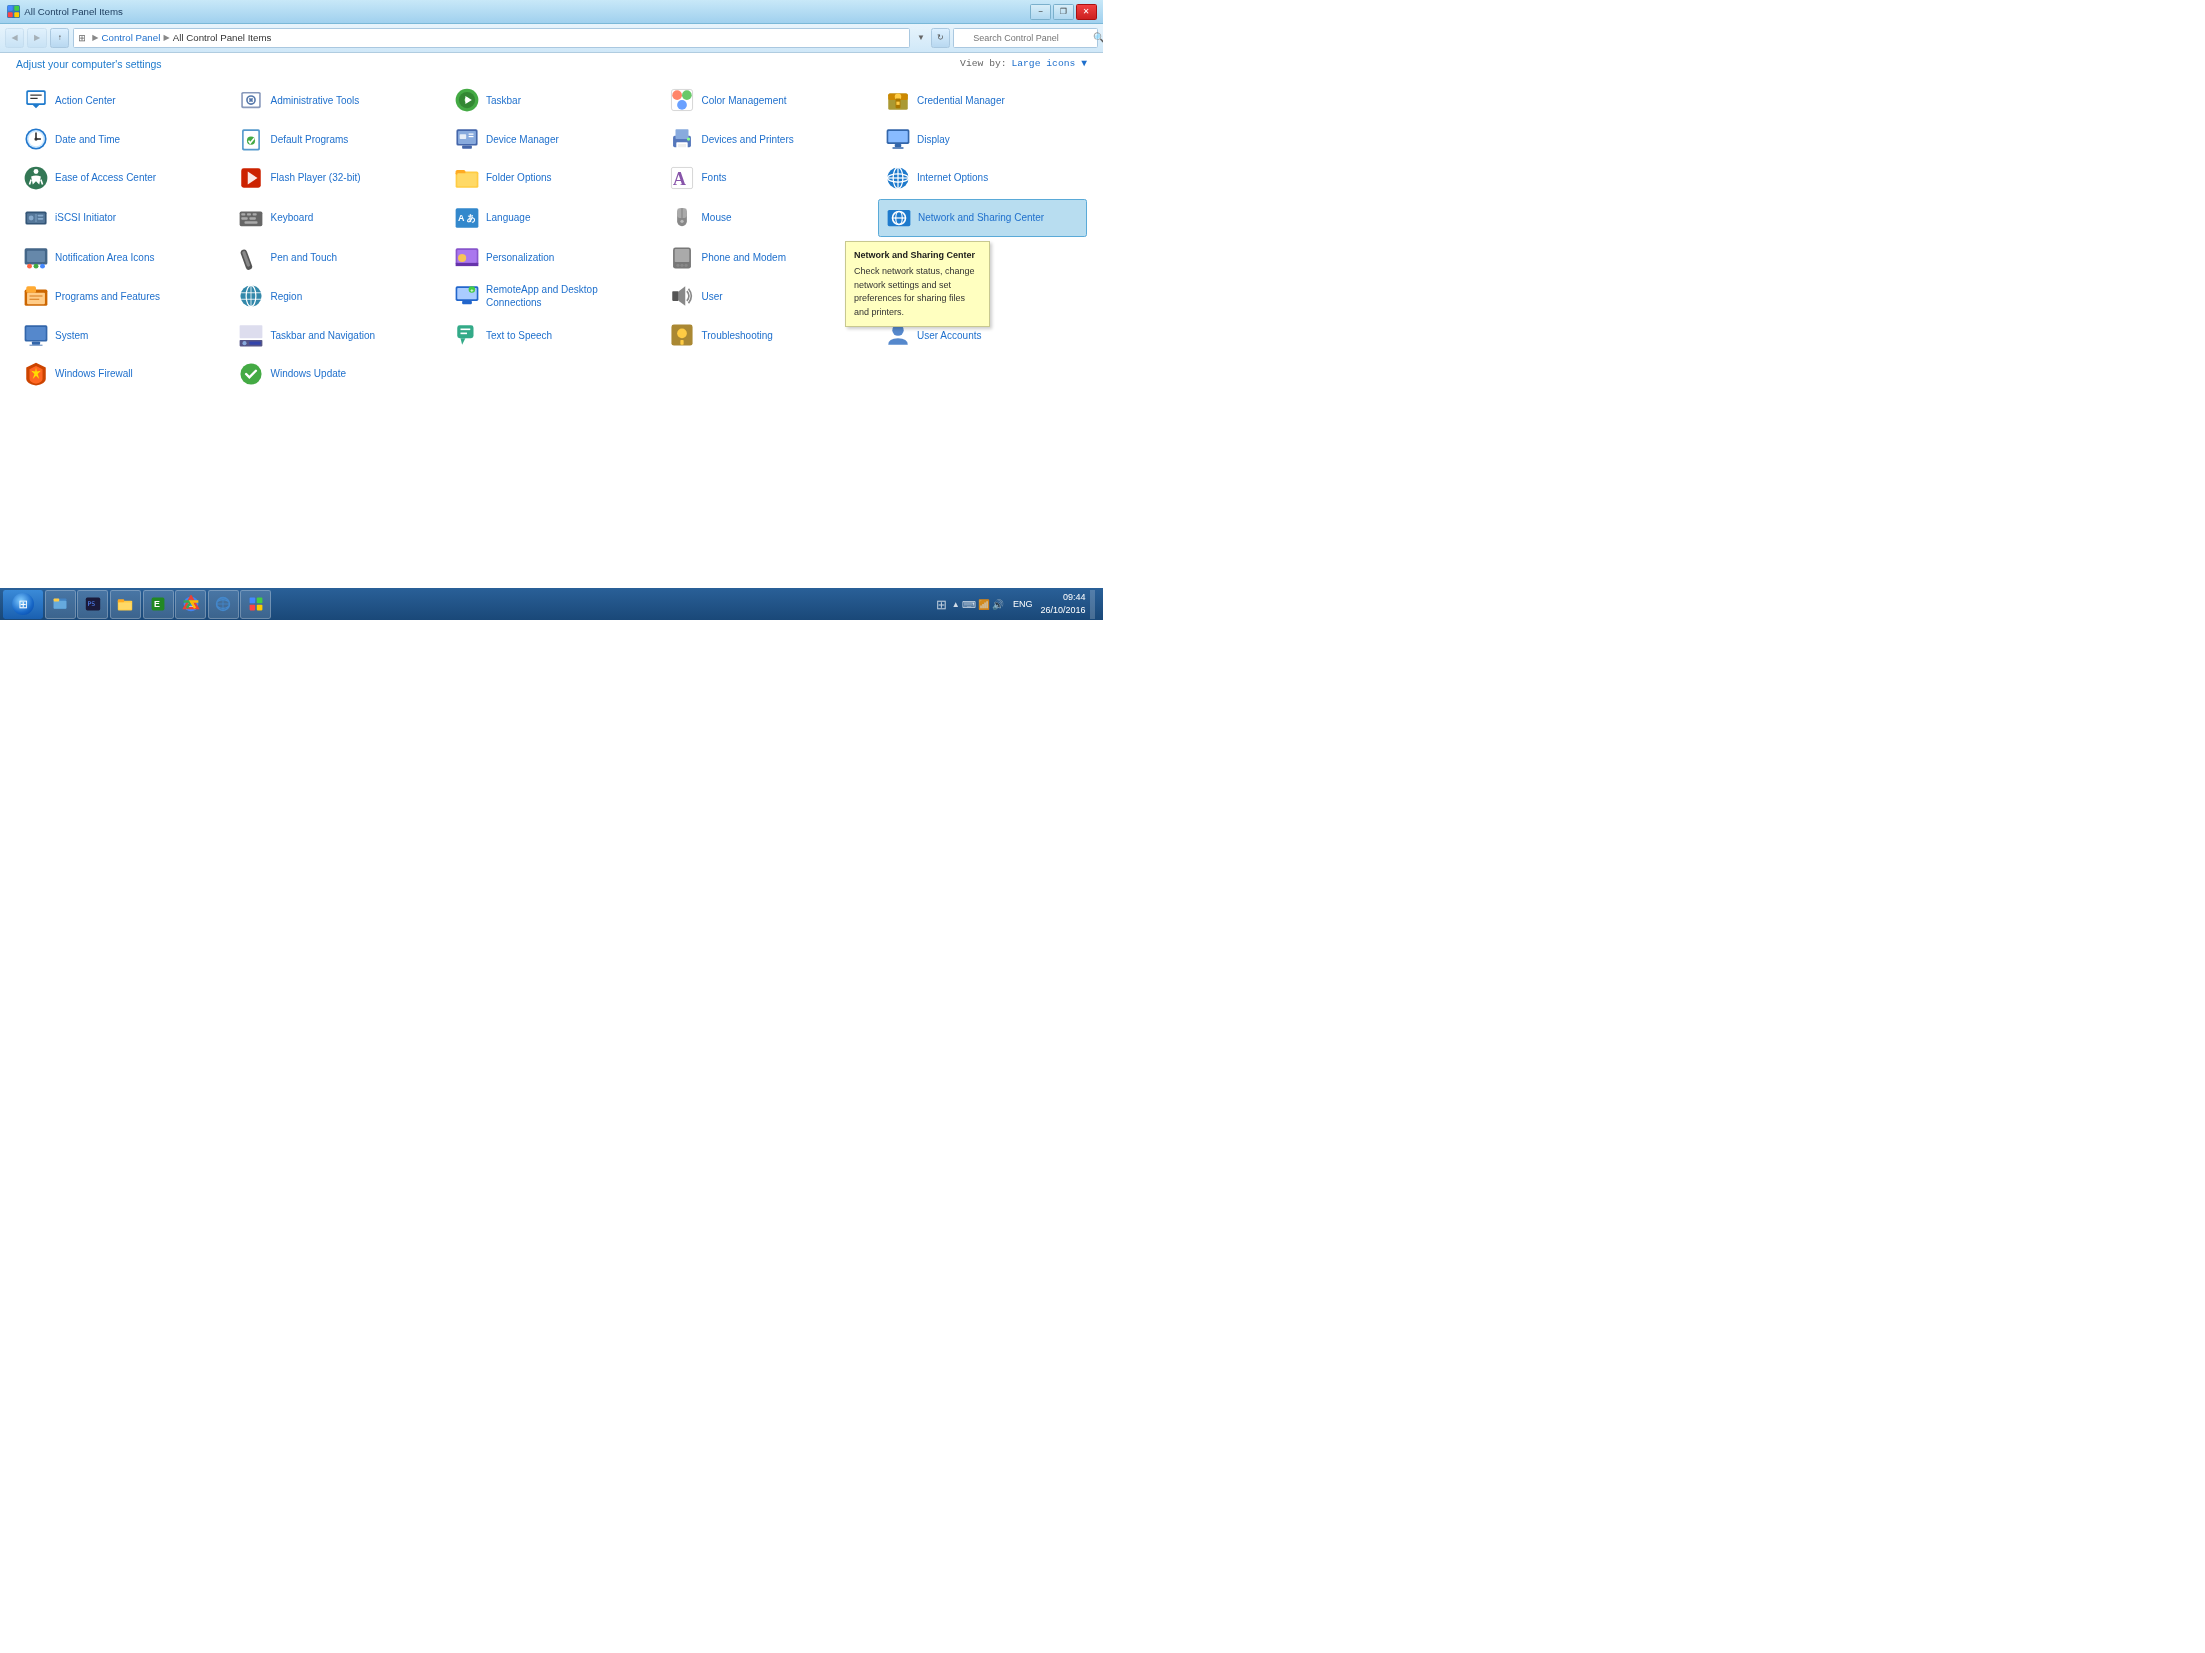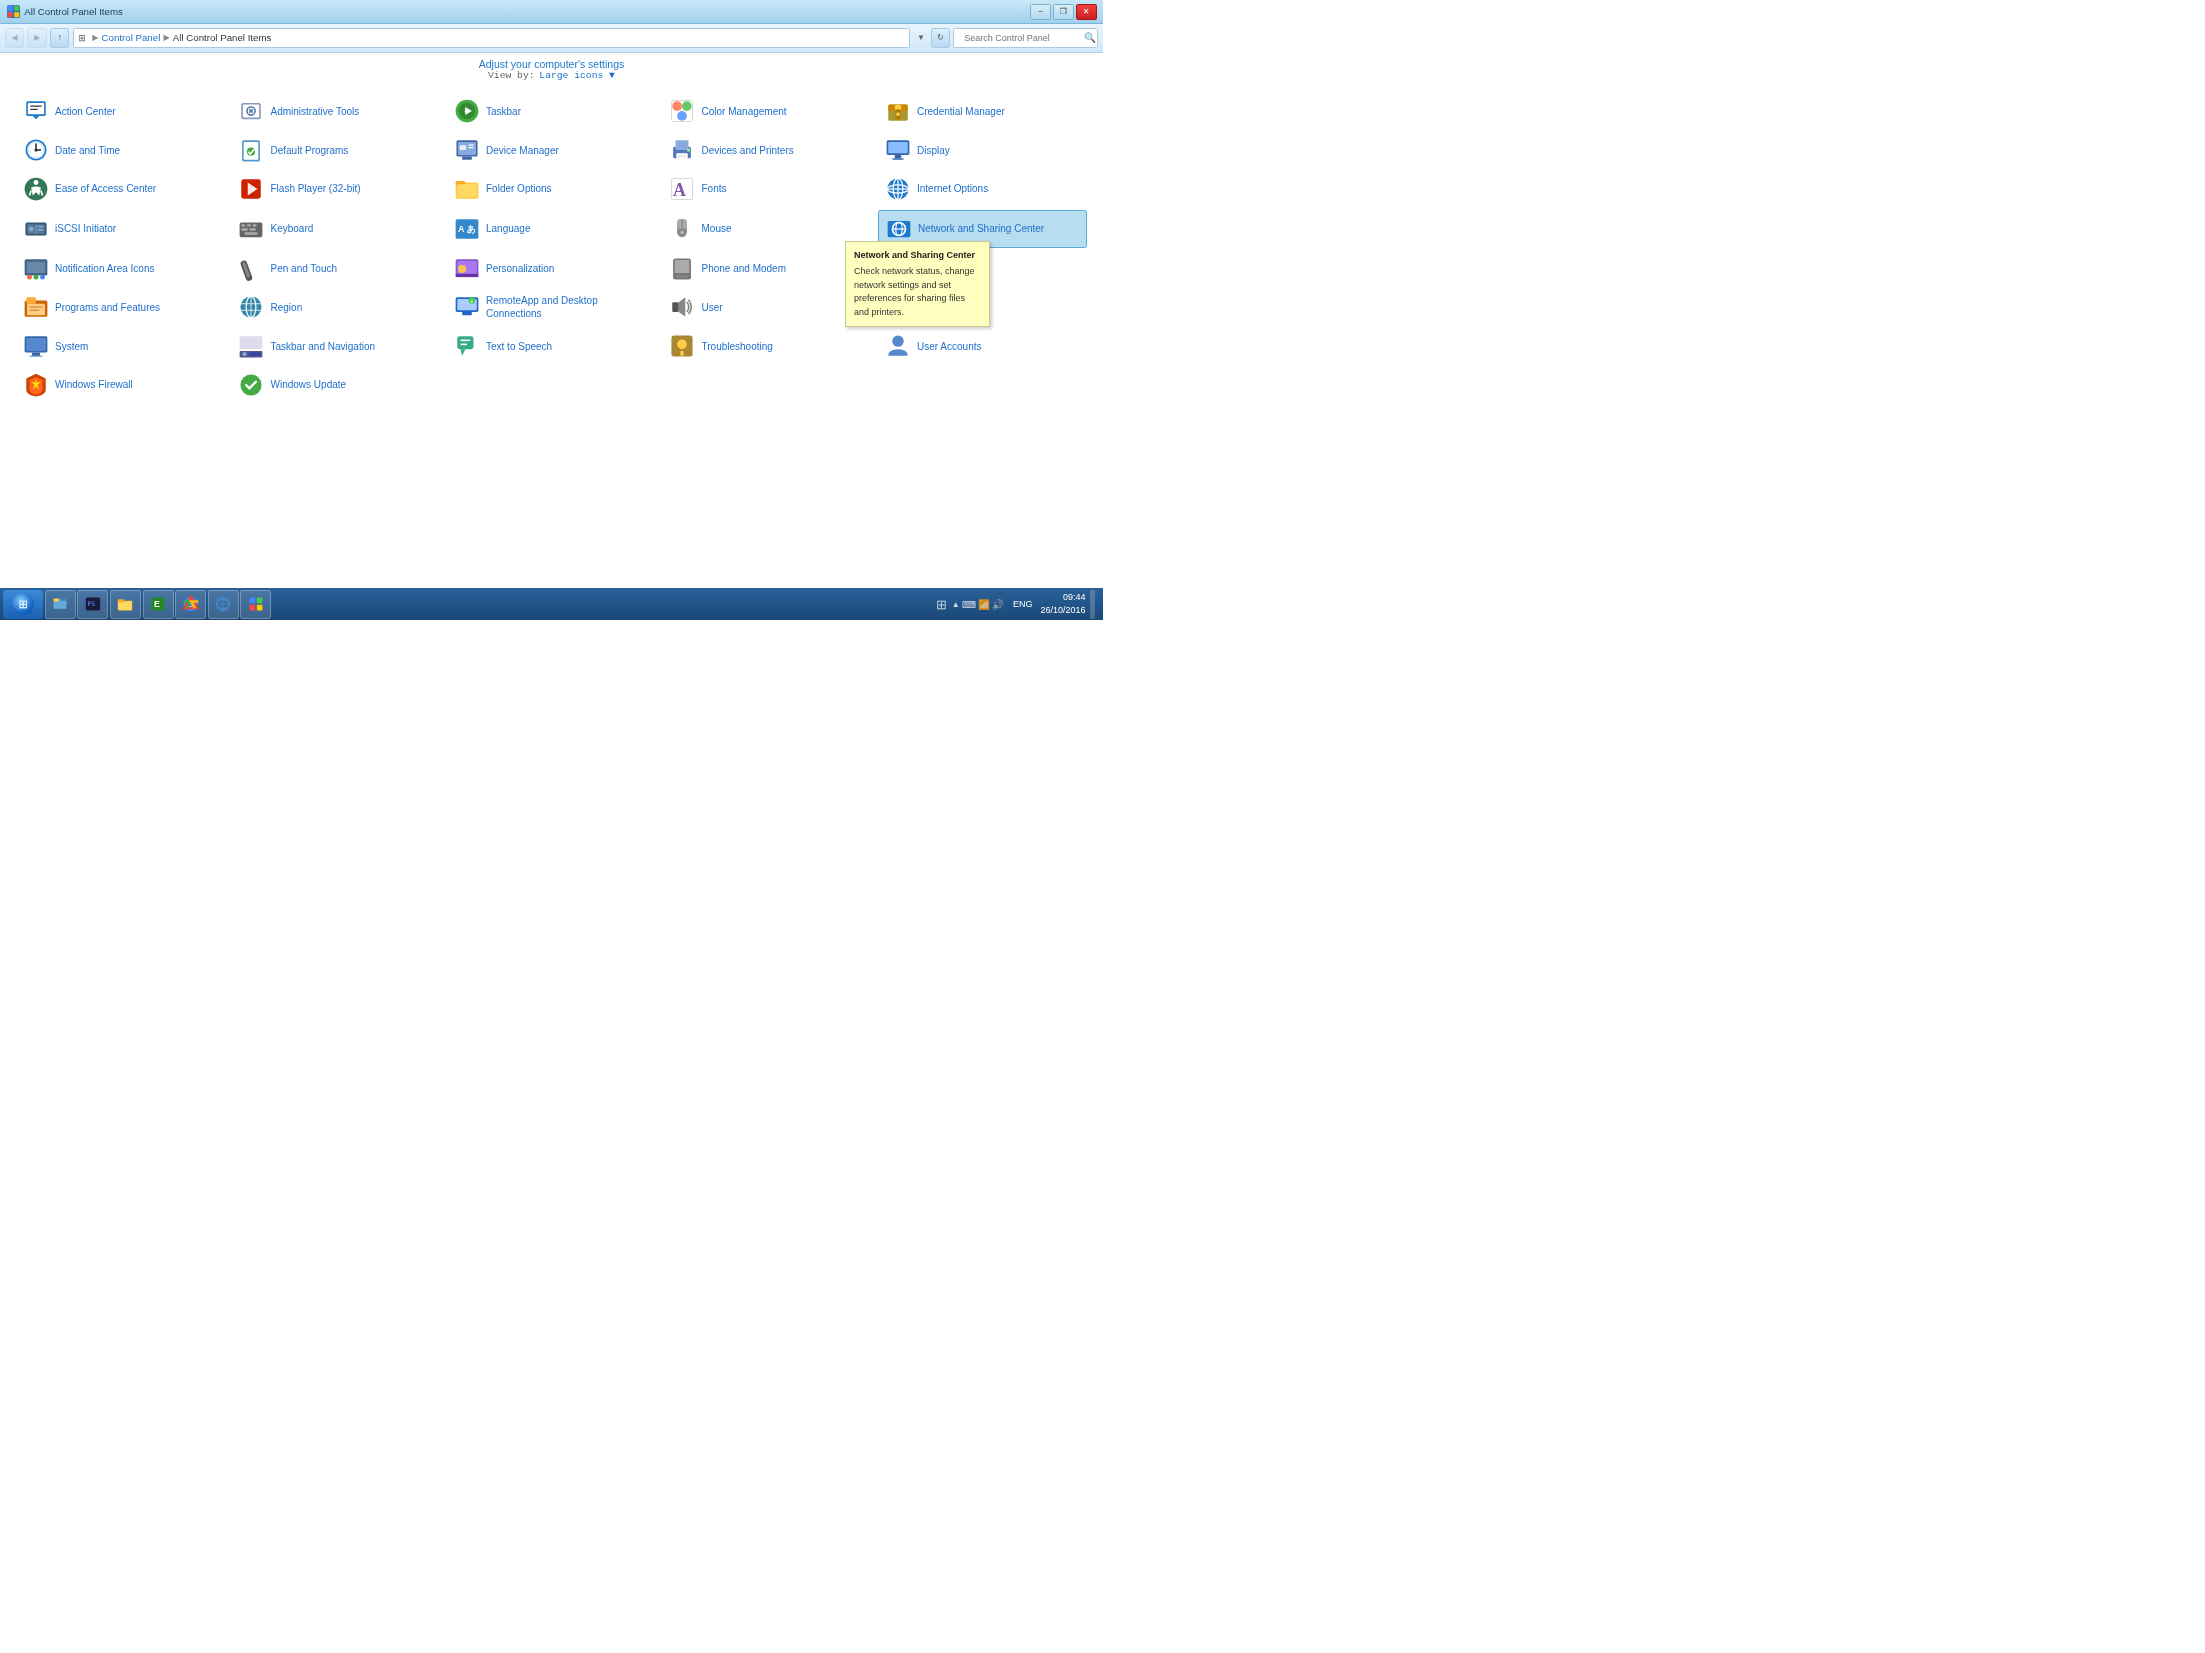--- a/index.html
+++ b/index.html
@@ -106,40 +106,39 @@
       font-size: 8px;
     }
     .breadcrumb-link { color: #1e6fcc; }
     .search-box {
       width: 145px;
       height: 19.4px;
       border: 0.8px solid #aac8e0;
       background: white;
       display: flex;
       align-items: center;
-      padding: 0 10px;
+      padding: 0 19px;
       border-radius: 1.6px;
       gap: 3.2px;
     }
     .search-input {
       border: none;
       outline: none;
       font-size: 9px;
       color: #888;
       flex: 1;
       background: transparent;
     }
 
     .view-by-bar {
       display: flex;
       align-items: center;
       justify-content: space-between;
       padding: 4.8px 16px 4.8px;
       background: white;
-      flex-direction: column;
     }
     .adjust-text {
       color: #1e7acc;
       font-size: 10.5px;
     }
     .view-by {
       font-size: 9.7px;
       color: #333;
       display: flex;
       align-items: center;

